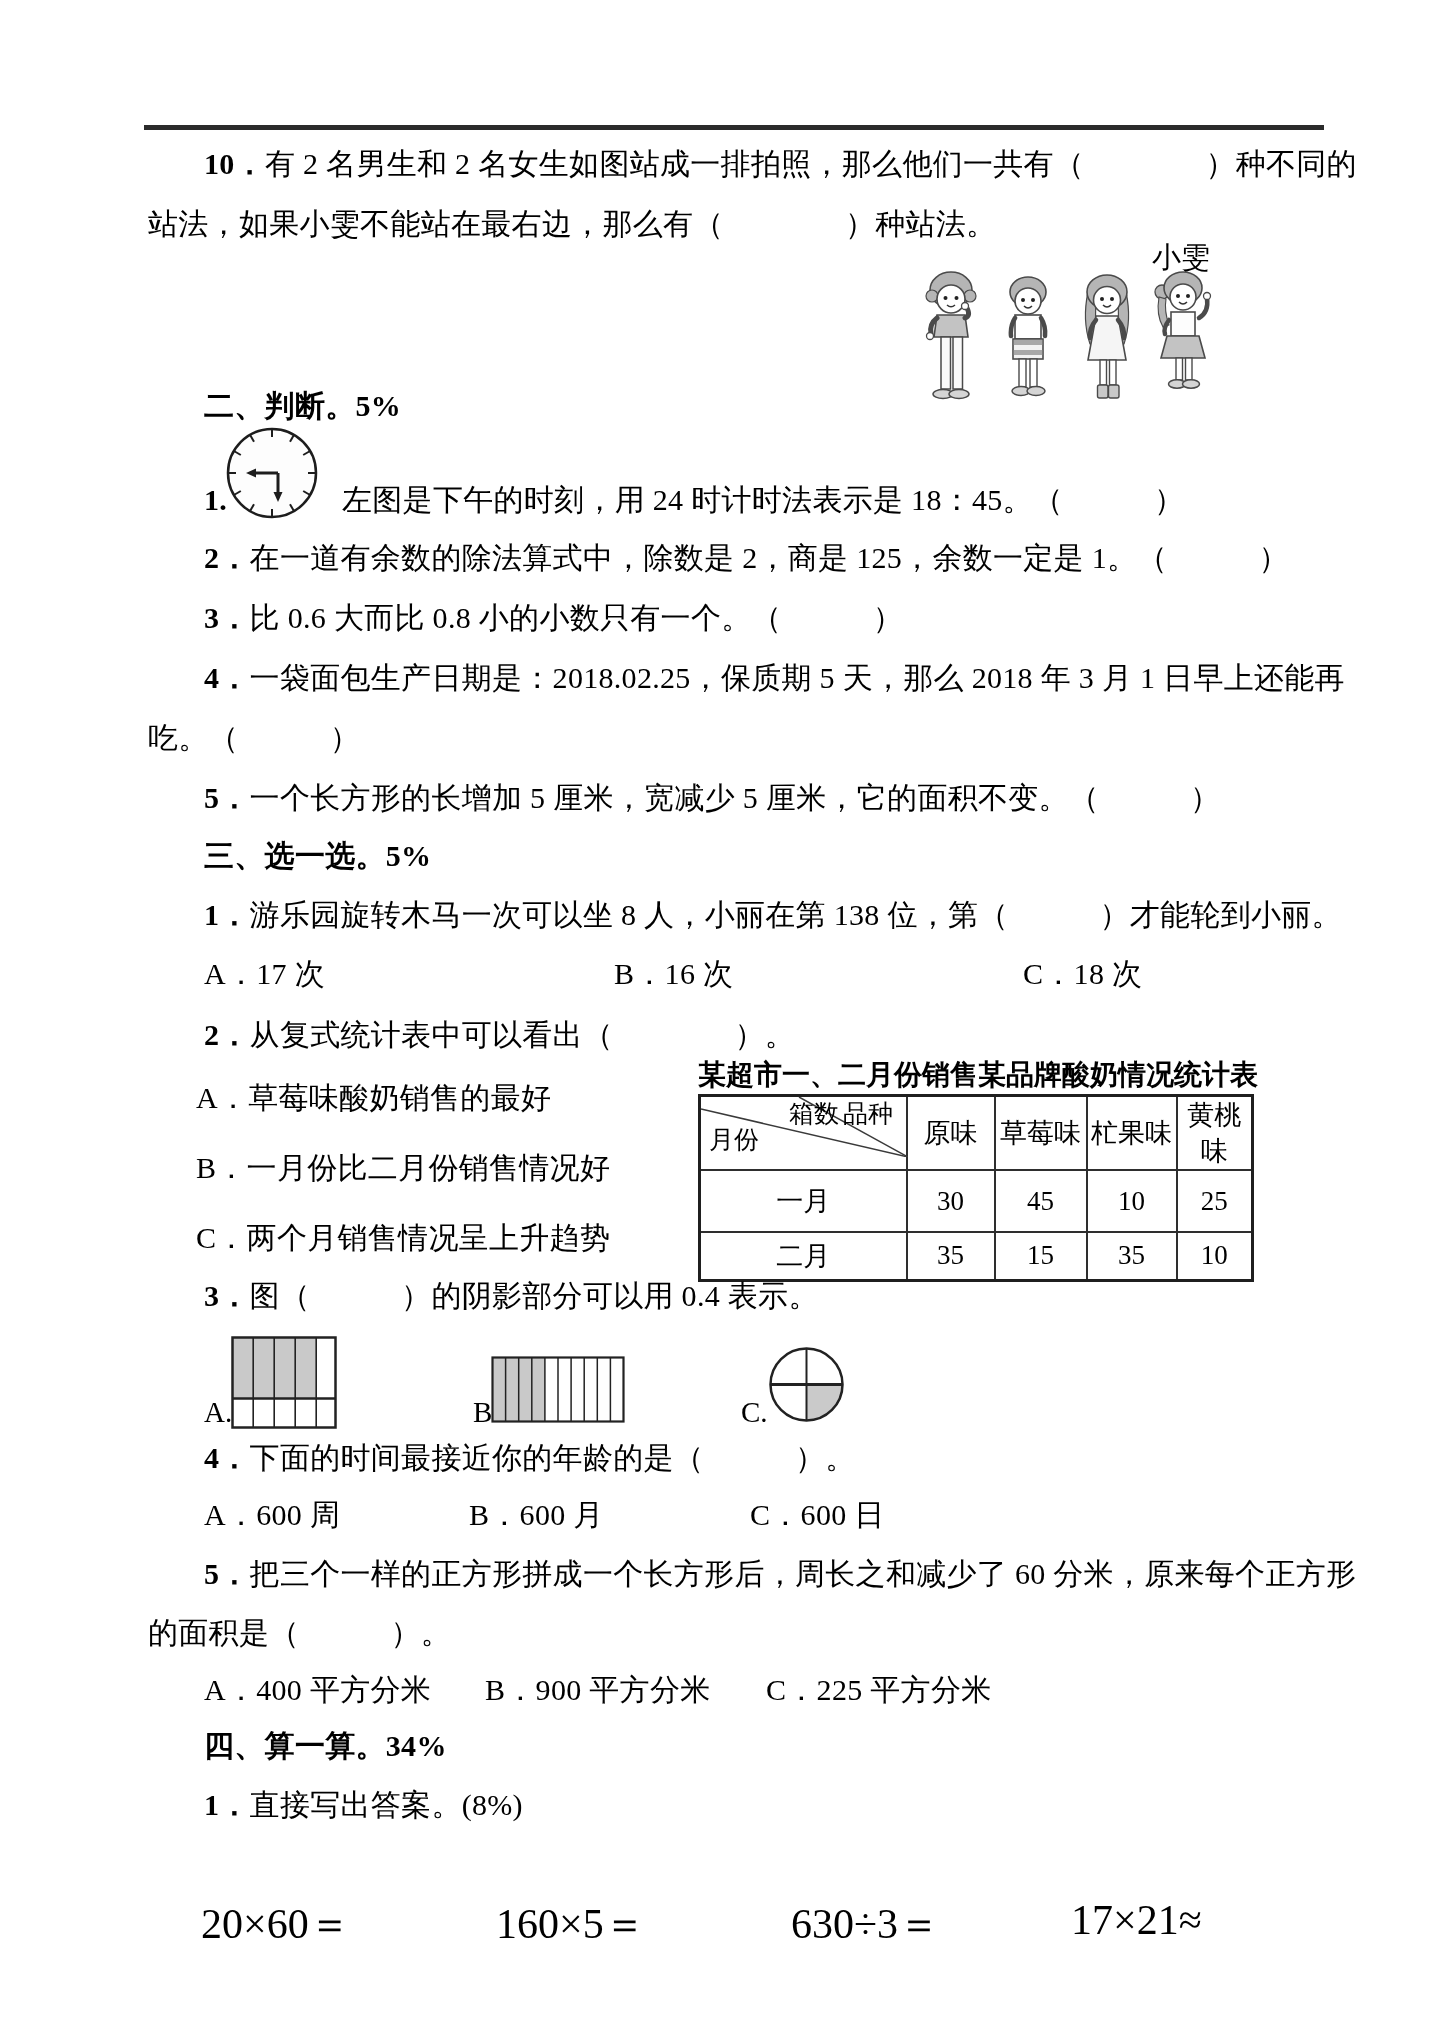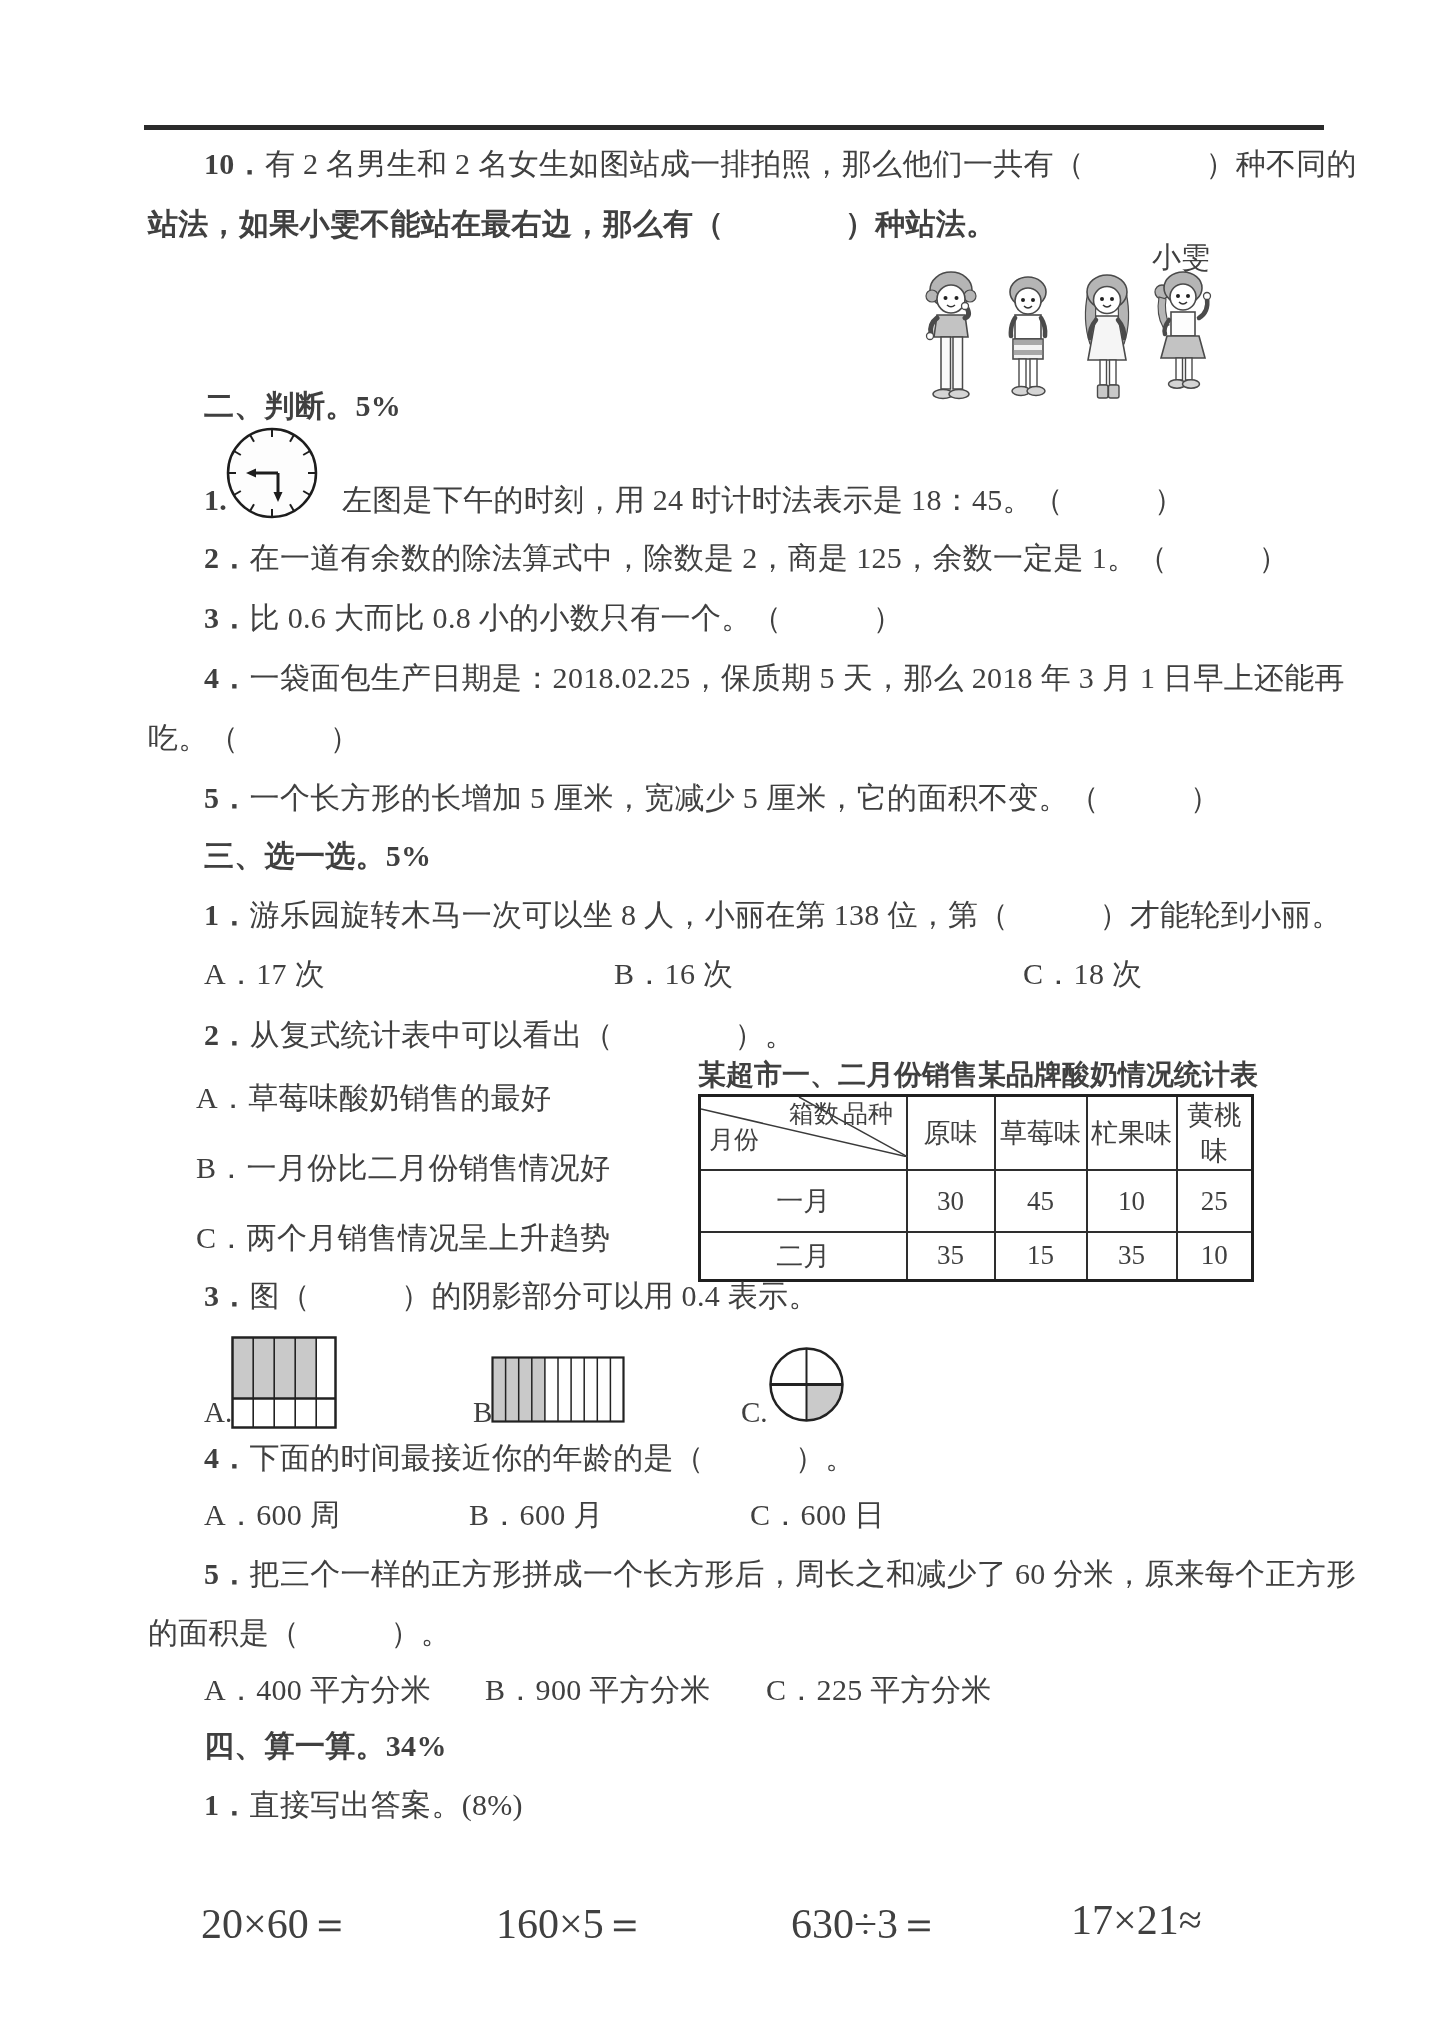--- a/index.html
+++ b/index.html
@@ -1,17 +1,17 @@
 <!DOCTYPE html>
 <html><head>
 <meta charset="utf-8">
 <style>
   html,body{margin:0;padding:0;background:#ffffff;}
   .page{position:relative;width:1440px;height:2036px;background:#ffffff;overflow:hidden;
-        font-family:"Liberation Serif","DejaVu Serif",serif;color:#404040;}
+        font-family:"Liberation Serif","DejaVu Serif",serif;color:#000000;}
   .row{position:absolute;font-size:30px;line-height:36px;white-space:nowrap;letter-spacing:0.3px;}
   .b{font-weight:700;}
   .topline{position:absolute;left:144px;top:125px;width:1180px;height:5px;background:#2b2b2b;}
   .kids-label{position:absolute;font-size:29px;font-weight:400;}
   .tbl-title{position:absolute;left:698px;top:1056px;width:553px;
              font-size:28px;font-weight:700;white-space:nowrap;}
   table.stat{position:absolute;left:698px;top:1094px;border-collapse:collapse;table-layout:fixed;
              font-size:27px;background:#fff;border:3px solid #1f1f1f;}
   table.stat td{border:2px solid #2e2e2e;text-align:center;padding:0;vertical-align:middle;}
   td.corner{position:relative;}
@@ -23,21 +23,21 @@
   .eq{position:absolute;font-size:42px;white-space:nowrap;}
 </style>
 </head>
 <body>
 
 <div class="page">
 
   <div class="topline"></div>
 
   <div class="row" style="left:204px;top:146px;"><span class="b">10．</span><span>有 2 名男生和 2 名女生如图站成一排拍照，那么他们一共有（　　　　）种不同的</span></div>
-  <div class="row" style="left:148px;top:206px;font-weight:bold;">站法，如果小雯不能站在最右边，那么有（　　　　）种站法。</div>
+  <div class="row" style="left:148px;top:206px;">站法，如果小雯不能站在最右边，那么有（　　　　）种站法。</div>
 
   <div class="kids-label" style="left:1152px;top:238px;">小雯</div>
   <svg style="position:absolute;left:895px;top:258px;" width="340" height="155" viewBox="0 0 340 155">
 
     <g transform="translate(18,8)">
       <ellipse cx="38" cy="24" rx="21" ry="18" fill="#b5b5b5" stroke="#4a4a4a" stroke-width="1.6"></ellipse>
       <circle cx="19" cy="30" r="6" fill="#b5b5b5" stroke="#4a4a4a" stroke-width="1.2"></circle>
       <circle cx="57" cy="30" r="6" fill="#b5b5b5" stroke="#4a4a4a" stroke-width="1.2"></circle>
       <circle cx="38" cy="33" r="14" fill="#ffffff" stroke="#4a4a4a" stroke-width="1.6"></circle>
       <circle cx="32.5" cy="32" r="2" fill="#222"></circle>

